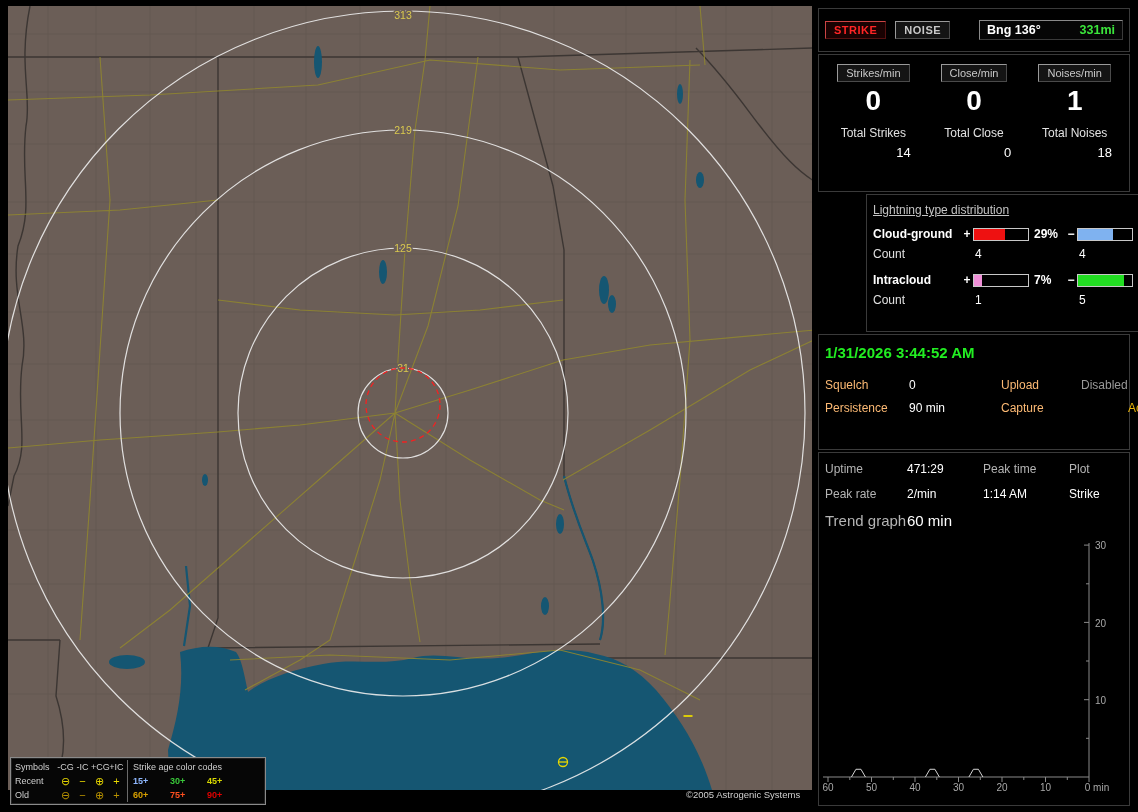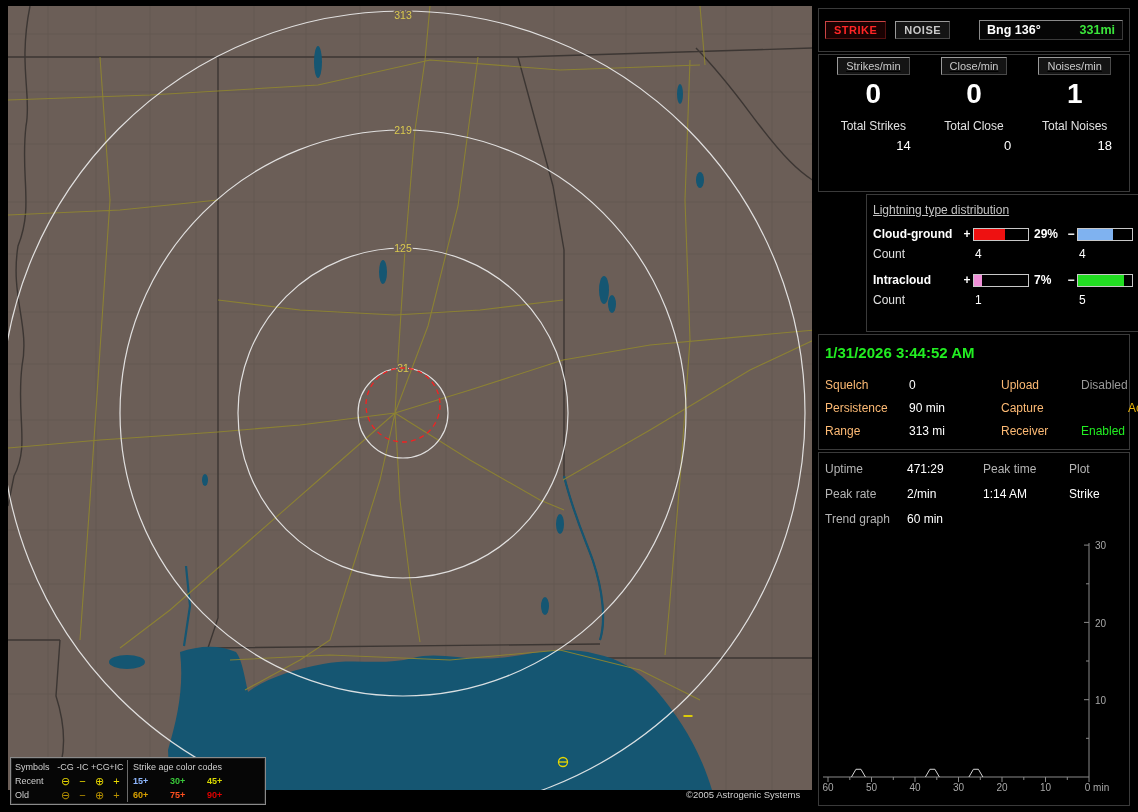--- a/index.html
+++ b/index.html
@@ -18,21 +18,21 @@
   .lg-hc{font-size:9px;color:#d0d0d0;text-align:center;}
   .lg-sep{grid-column:6;grid-row:1/4;border-left:1px solid #6a6a6a;height:100%;margin-left:2px;}
   .lg-agehead{grid-column:7/10;font-size:9px;color:#d0d0d0;padding-left:2px;white-space:nowrap;}
   .lg-l{font-size:9px;color:#cfcfcf;}
   .lg-s{font-size:11px;line-height:12px;text-align:center;}
   .lg-a{font-size:9px;font-weight:bold;padding-left:2px;}
 
   
   .panel-sec{position:absolute;left:818px;width:312px;box-sizing:border-box;border:1px solid #3a3a3a;background:#000;}
   #sec-top{top:8px;height:44px;display:flex;align-items:center;gap:9px;padding:0 6px;}
-  #sec-counters{top:54px;height:138px;display:flex;padding:2px 4px 0;text-decoration:underline;}
+  #sec-counters{top:54px;height:138px;display:flex;padding:9px 4px 0;}
   #sec-dist{top:194px;height:138px;padding:8px 6px 8px;margin-left:48px;}
   #sec-status{top:334px;height:116px;padding:6px 6px 0;}
   #sec-stats{top:452px;height:354px;padding:9px 6px 0;}
 
   .btn{font-family:inherit;font-size:11px;padding:2px 8px;background:#141414;border:1px solid;border-color:#9a9a9a #4a4a4a #4a4a4a #9a9a9a;color:#c8c8c8;cursor:default;}
   .btn-strike{color:#ff2525;border-color:#cc4444 #551111 #551111 #cc4444;background:#190202;font-weight:bold;letter-spacing:.5px;}
   .btn-noise{font-weight:bold;letter-spacing:.5px;}
   .bng{margin-left:auto;display:flex;justify-content:space-between;align-items:center;width:128px;padding:2px 7px;border:1px solid;border-color:#8a8a8a #3a3a3a #3a3a3a #8a8a8a;background:#060606;font-size:12.5px;font-weight:bold;}
   .bng-b{color:#fff;}
   .bng-d{color:#3be53b;}
@@ -53,21 +53,21 @@
   .cnt{padding-left:2px;}
   .countlbl{color:#e0e0e0;}
 
   .dt{color:#22ee22;font-size:15px;font-weight:bold;margin:3px 0 17px;}
   .srow{display:grid;grid-template-columns:84px 92px 80px auto;font-size:12px;margin-bottom:9px;color:#fff;}
   .slabel{color:#fdba74;}
 
   .strow{display:grid;grid-template-columns:82px 76px 86px auto;font-size:12px;margin-bottom:11px;}
   .glabel{color:#b4b4b4;}
   .gval{color:#fff;}
-  .trendrow{margin-top:9px;display:grid;grid-template-columns:82px auto;font-size:12px;}
+  .trendrow{margin-top:9px;display:grid;grid-template-columns:82px auto;font-size:15px;}
   #trend-wrap{position:absolute;left:2px;top:82px;}
 </style>
 </head>
 <body>
 
 <div id="screen">
 
   <div class="map">
     <svg width="804" height="784" viewBox="0 0 804 784">
       <rect x="0" y="0" width="804" height="784" fill="#6b5e57"></rect>
@@ -264,26 +264,20 @@
       <div class="slabel">Squelch</div>
       <div>0</div>
       <div class="slabel">Upload</div>
       <div style="color: rgb(154, 154, 154);">Disabled</div>
     </div>
     <div class="srow">
       <div class="slabel">Persistence</div>
       <div>90 min</div>
       <div class="slabel">Capture</div>
       <div style="color: #eab308; margin-left: 47px;">Active</div>
-    </div>
-    <div class="srow">
-      <div class="slabel">Range</div>
-      <div>313 mi</div>
-      <div class="slabel">Receiver</div>
-      <div style="color: rgb(34, 238, 34);">Enabled</div>
     </div>
   </div>
 
   <div class="panel-sec" id="sec-stats">
     <div class="strow">
       <div class="glabel">Uptime</div>
       <div class="gval">471:29</div>
       <div class="glabel">Peak time</div>
       <div class="glabel">Plot</div>
     </div>

